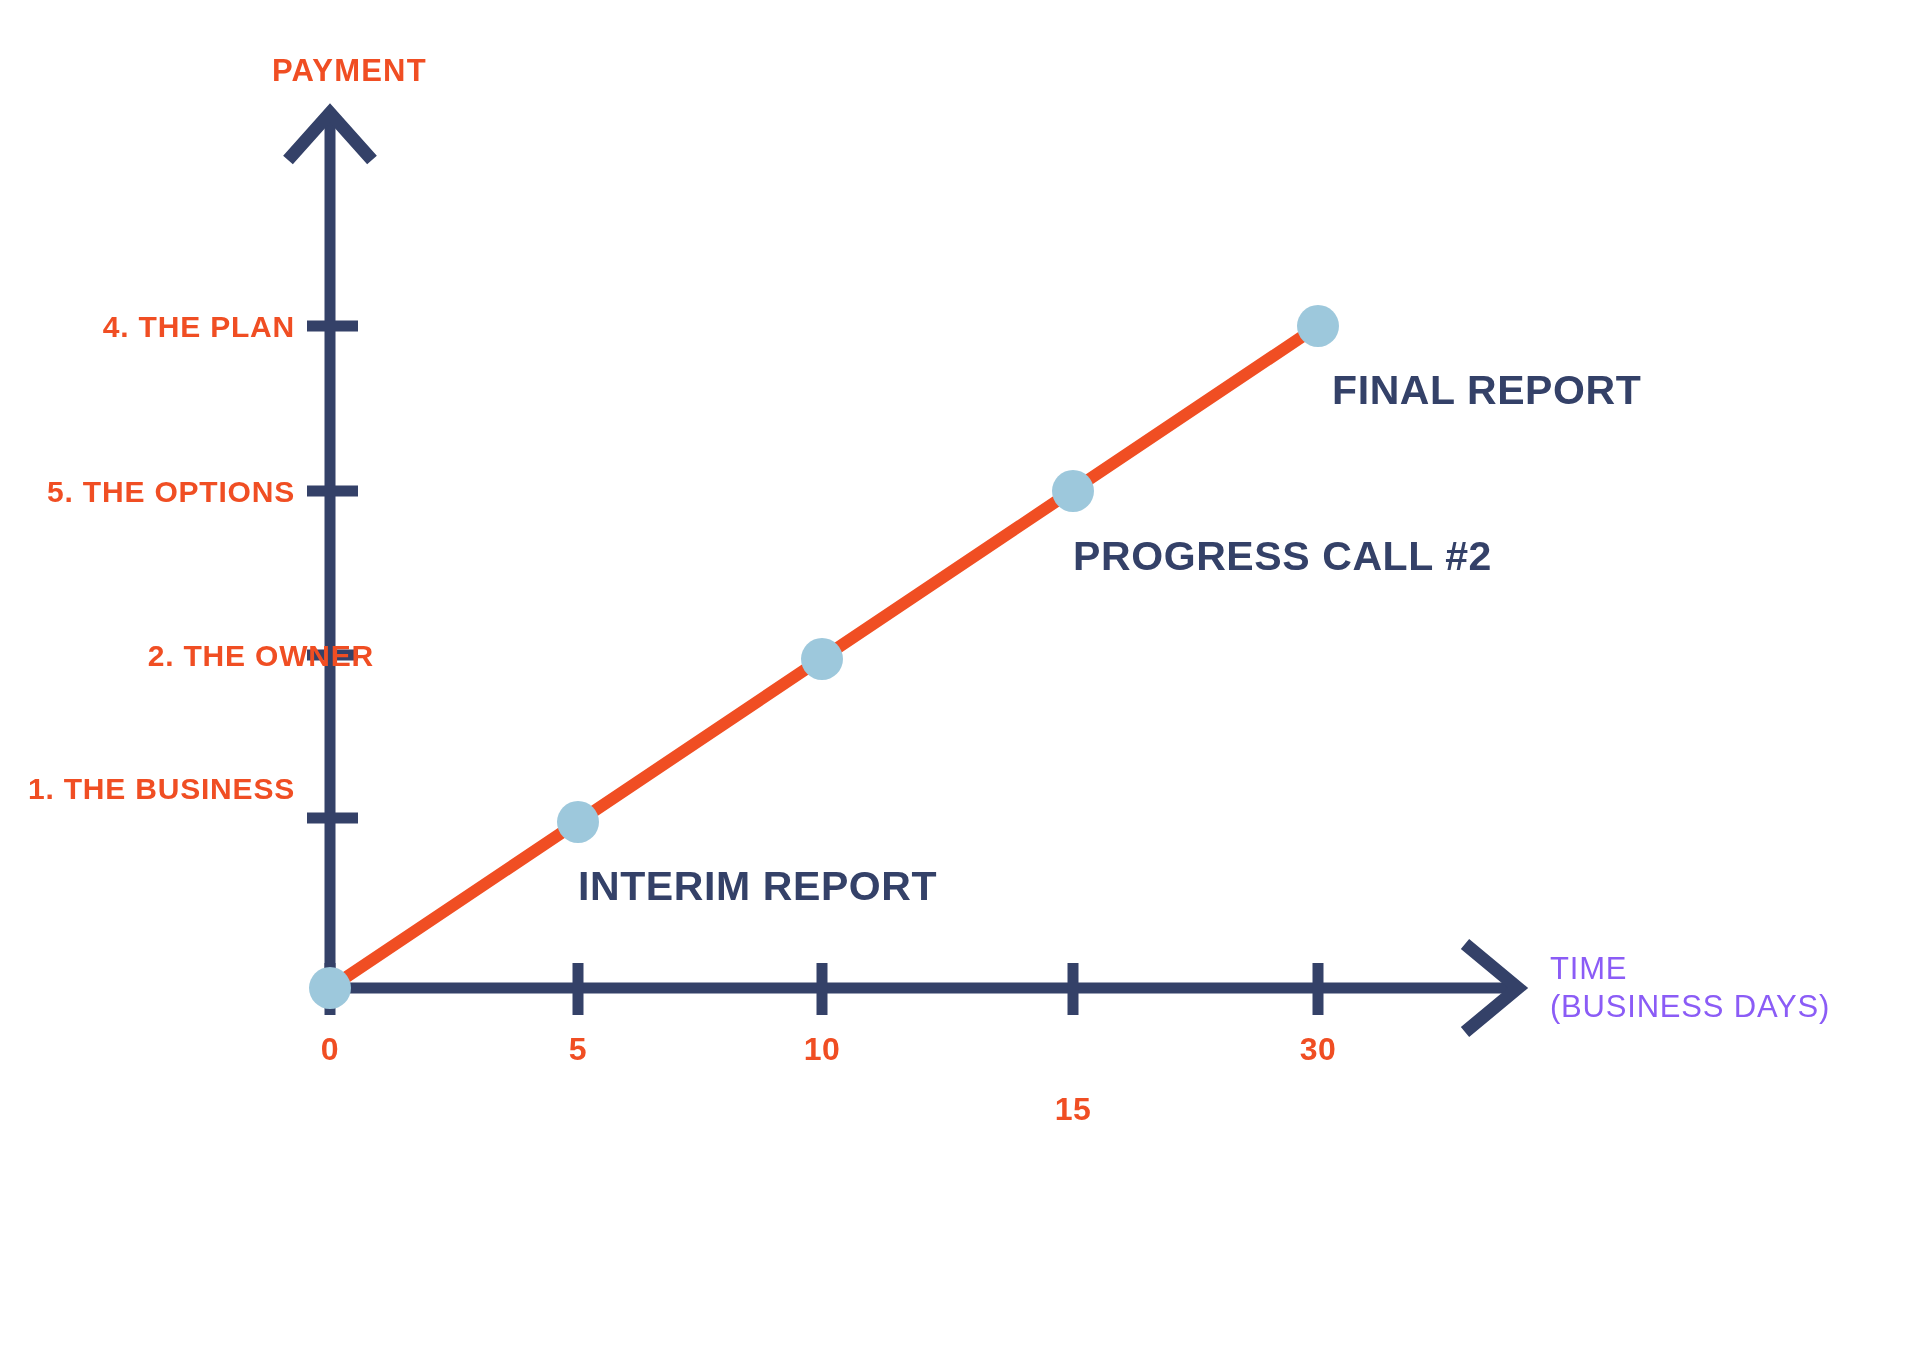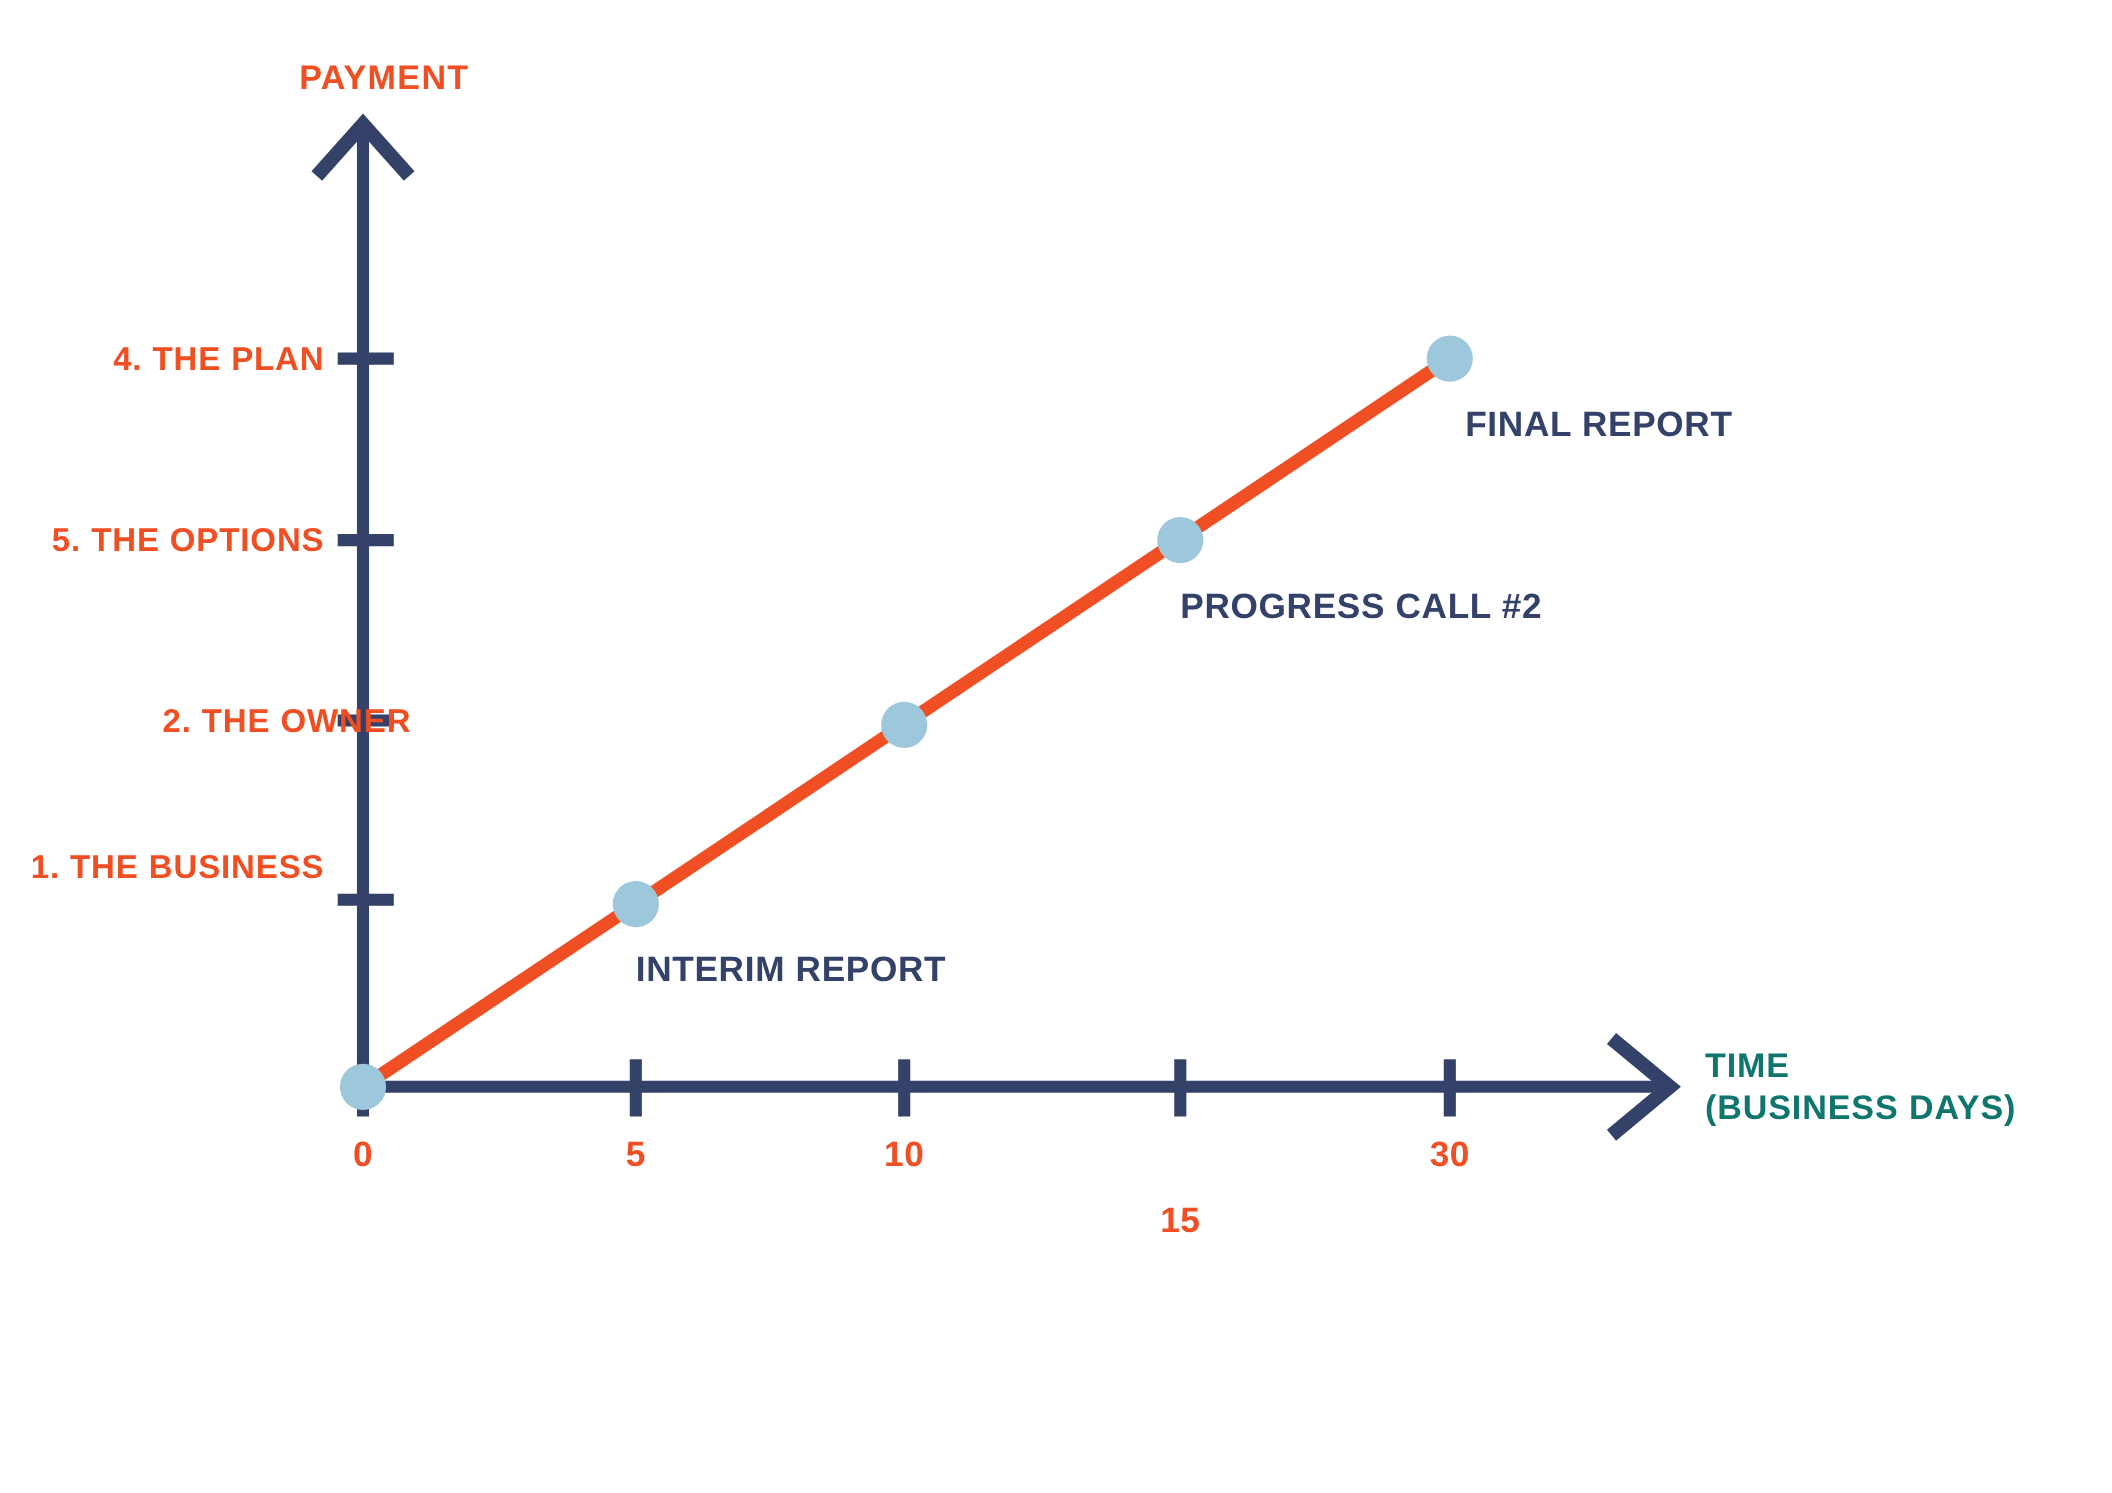--- a/index.html
+++ b/index.html
@@ -44,36 +44,36 @@
   }
   .xtick-label {
     color: #F04E23;
     font-size: 32px;
     font-weight: bold;
     text-align: center;
     letter-spacing: 0.5px;
   }
   .point-label {
     color: #344168;
-    font-size: 32px;
+    font-size: 41px;
     font-weight: bold;
     letter-spacing: 0.6px;
   }
   .origin-note {
     color: #344168;
     font-size: 30px;
     font-weight: bold;
     line-height: 1.28;
     text-align: center;
     letter-spacing: 0.4px;
   }
   .time-title {
-    color: #0f766e;
+    color: #8b5cf6;
     font-size: 31px;
-    font-weight: bold;
+    font-weight: normal;
     line-height: 1.22;
     letter-spacing: 0.8px;
   }
 </style>
 </head>
 <body>
 
 <div id="stage">
 
   <svg class="chart-svg" viewBox="0 0 1920 1357">

